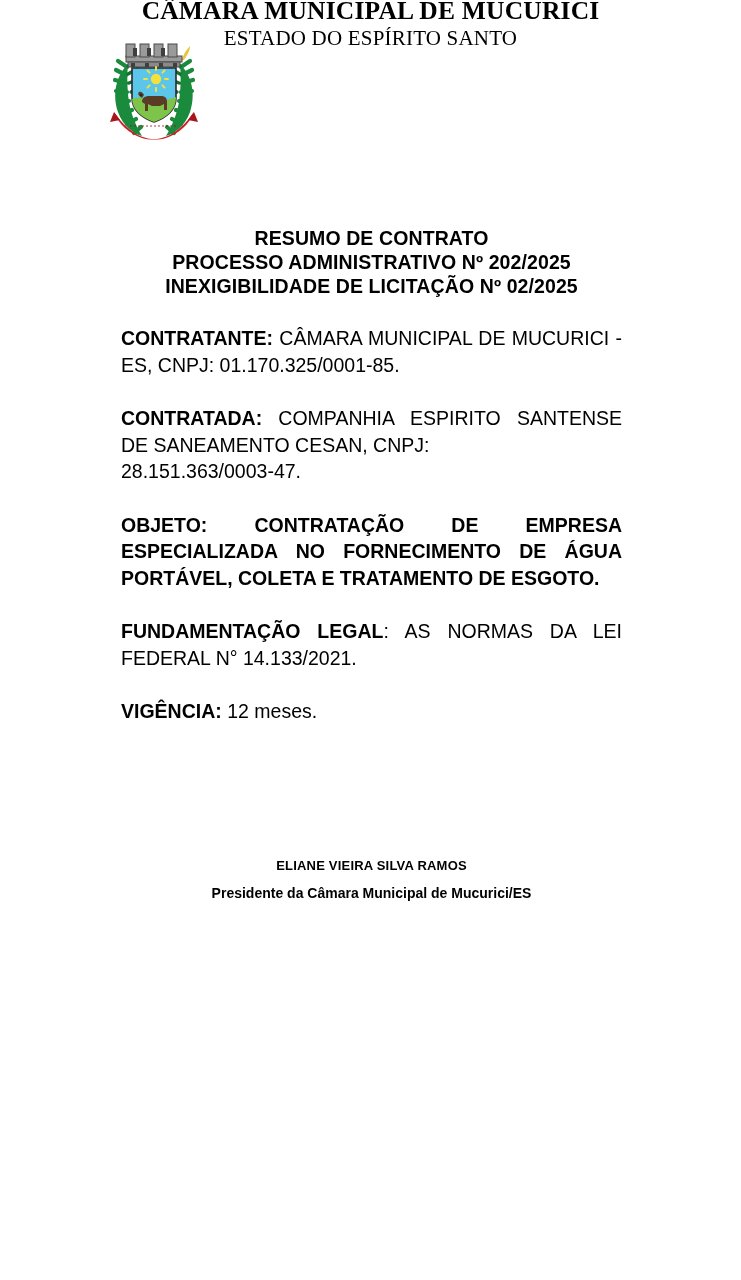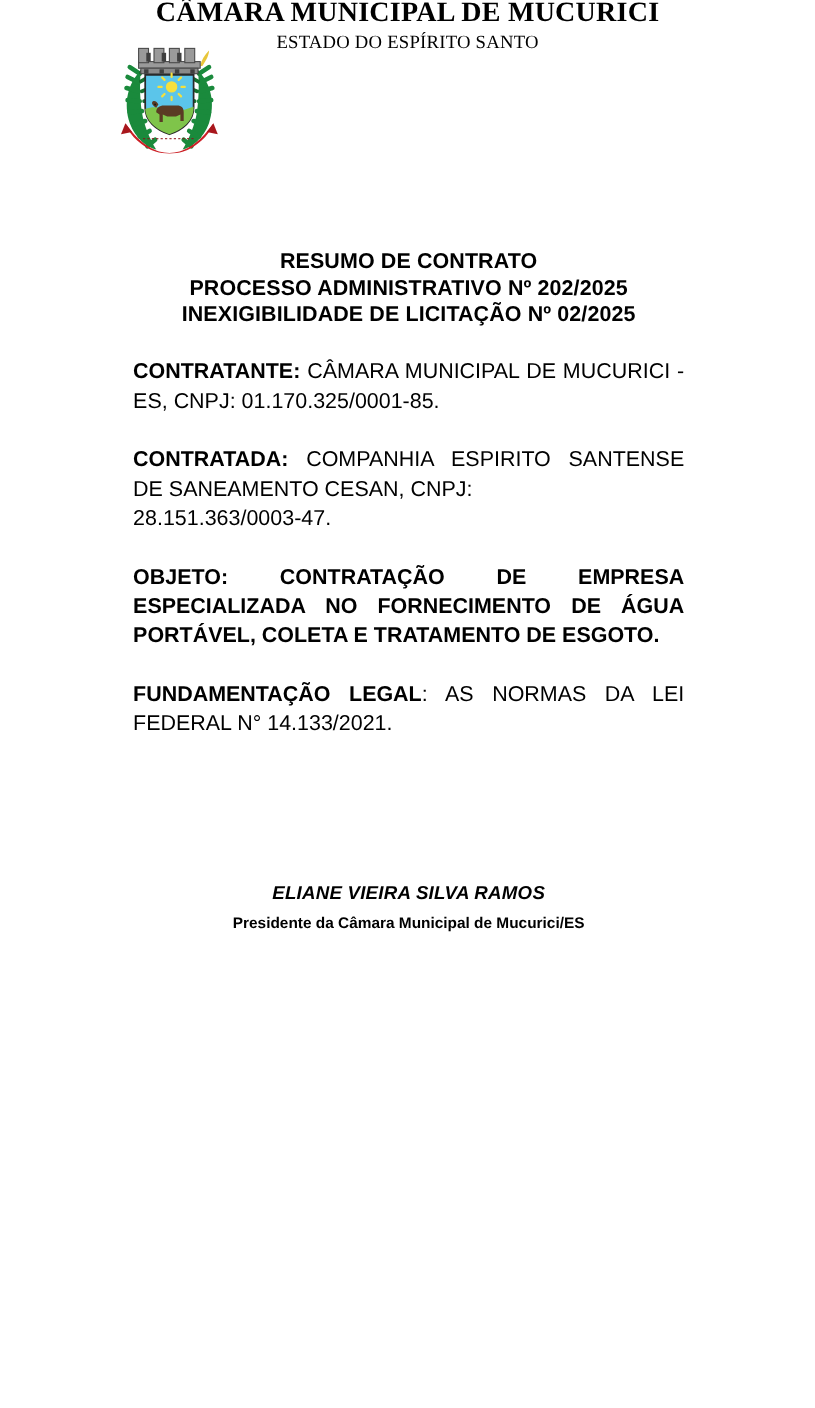--- a/index.html
+++ b/index.html
@@ -29,21 +29,21 @@
     font-weight: bold;
     font-size: 25.5px;
     letter-spacing: 0.2px;
     line-height: 26px;
     margin: -2px 0 0 0;
     white-space: nowrap;
   }
   .lh-line2 {
     font-family: "Liberation Serif", serif;
     font-weight: normal;
-    font-size: 17px;
+    font-size: 21px;
     letter-spacing: 0.2px;
     line-height: 25px;
     margin: 2px 0 0 0;
     white-space: nowrap;
   }
 
   
   .brasao-wrap {
     position: absolute;
     left: 98px;
@@ -93,24 +93,23 @@
   }
 
   .signature {
     margin: 0;
     padding-top: 112px;
     text-align: center;
   }
   .sig-name {
     display: block;
     font-weight: bold;
-    font-size: 17px;
+    font-size: 13px;
     line-height: 26px;
     letter-spacing: 0.2px;
-    font-style: italic;
   }
   .sig-role {
     display: block;
     font-weight: bold;
     font-size: 14px;
     line-height: 28px;
   }
 </style>
 </head>
 <body>
@@ -189,20 +188,23 @@
 
   <p class="para all-bold gap-1">
     <span class="lbl">OBJETO:</span><span> CONTRATAÇÃO DE EMPRESA ESPECIALIZADA NO FORNECIMENTO DE ÁGUA PORTÁVEL, COLETA E TRATAMENTO DE ESGOTO.</span>
   </p>
 
 
   <p class="para gap-1">
     <span class="lbl">FUNDAMENTAÇÃO LEGAL</span><span>: AS NORMAS DA LEI FEDERAL N° 14.133/2021.</span>
   </p>
 
+  <p class="para gap-1">
+    <span class="lbl">VIGÊNCIA:</span><span> 12 meses.</span>
+  </p>
 
 
   <div class="signature">
     <span class="sig-name">ELIANE VIEIRA SILVA RAMOS</span>
     <span class="sig-role">Presidente da Câmara Municipal de Mucurici/ES</span>
   </div>
 
 </main>
 
 </body></html>

